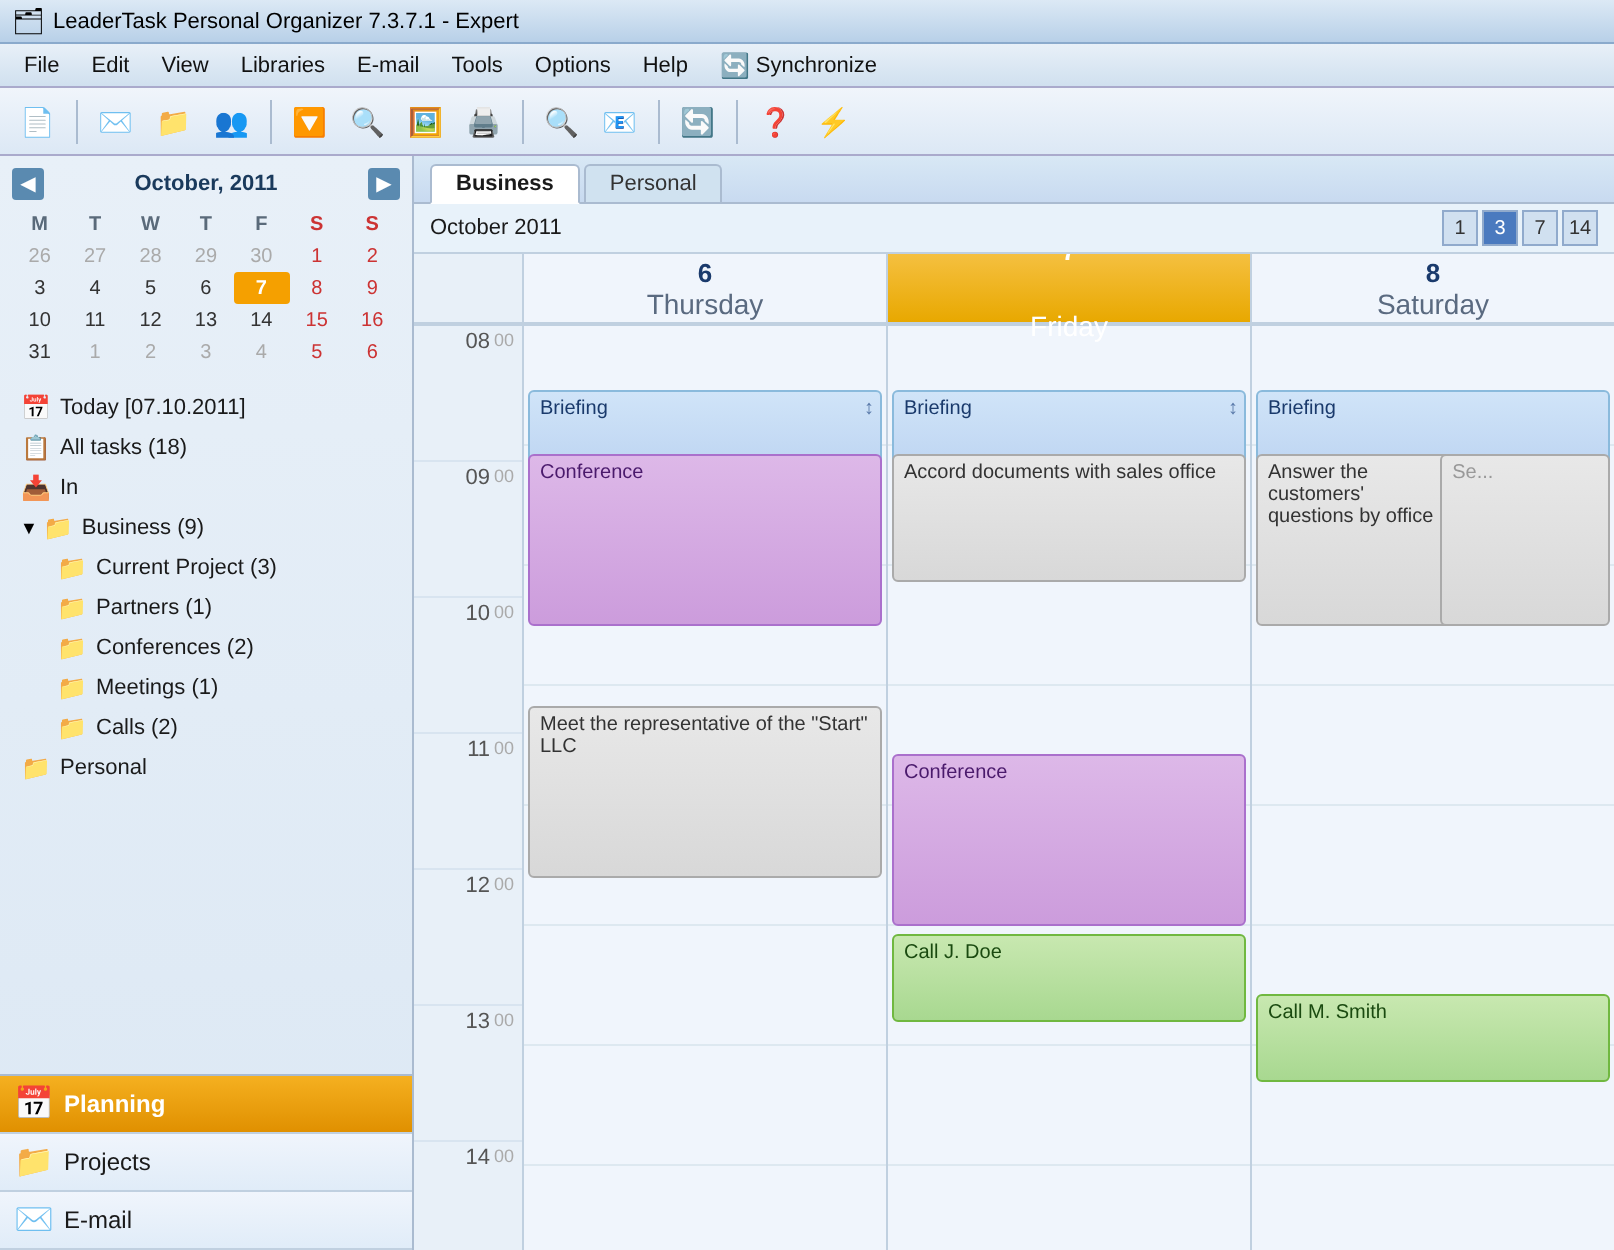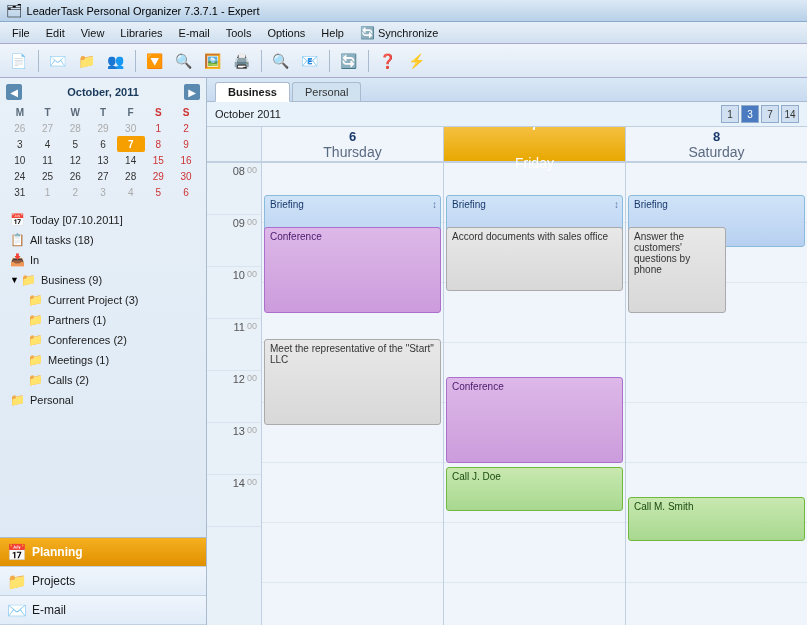--- a/index.html
+++ b/index.html
@@ -65,21 +65,21 @@
     #cal-month-label { font-size: 11px; color: #1a1a1a; }
     #cal-view-btns { display: flex; gap: 2px; }
     .view-btn { width: 18px; height: 18px; font-size: 10px; background: #d0e0f0; border: 1px solid #90aacc; cursor: pointer; display: flex; align-items: center; justify-content: center; color: #333; }
     .view-btn.active { background: #4a7abf; color: white; }
 
     
     #cal-body { flex: 1; display: flex; overflow: hidden; }
 
     
     #time-col { width: 55px; background: #e8f0f8; border-right: 1px solid #c0d0e0; overflow: hidden; }
-    .time-slot { height: 52px; display: flex; align-items: flex-start; justify-content: flex-end; padding: 2px 4px 0 0; font-size: 10px; color: #666; border-bottom: 1px solid #d8e4f0; position: relative; }
+    .time-slot { height: 68px; display: flex; align-items: flex-start; justify-content: flex-end; padding: 2px 4px 0 0; font-size: 10px; color: #666; border-bottom: 1px solid #d8e4f0; position: relative; }
     .time-slot::after { content: '00'; font-size: 9px; color: #aaa; }
 
     
     #day-cols { flex: 1; display: flex; overflow: hidden; }
     .day-col { flex: 1; border-right: 1px solid #c0d0e0; position: relative; overflow: hidden; }
     .day-col:last-child { border-right: none; }
     .day-header { height: 36px; display: flex; flex-direction: column; align-items: center; justify-content: center; border-bottom: 2px solid #c0d0e0; font-size: 11px; }
     .day-header.today-col { background: linear-gradient(to bottom, #f5c040, #e8a800); }
     .day-header.today-col .day-num { color: white; font-weight: bold; }
     .day-header.today-col .day-name { color: white; margin-top: 22px; }
@@ -186,29 +186,20 @@
           <tr>
             <td>10</td>
             <td>11</td>
             <td>12</td>
             <td>13</td>
             <td>14</td>
             <td class="weekend">15</td>
             <td class="weekend">16</td>
           </tr>
           <tr>
-            <td>24</td>
-            <td>25</td>
-            <td>26</td>
-            <td>27</td>
-            <td>28</td>
-            <td class="weekend">29</td>
-            <td class="weekend">30</td>
-          </tr>
-          <tr>
             <td>31</td>
             <td class="other-month">1</td>
             <td class="other-month">2</td>
             <td class="other-month">3</td>
             <td class="other-month">4</td>
             <td class="other-month weekend">5</td>
             <td class="other-month weekend">6</td>
           </tr>
         </tbody>
       </table>
@@ -337,21 +328,21 @@
             <div class="hour-row"></div>
             <div class="hour-row"></div>
 
             <div class="event event-blue" style="top:4px; height:52px;">
               <span class="event-title">Briefing</span>
               <span class="scroll-icon">↕</span>
             </div>
             <div class="event event-purple" style="top:64px; height:86px;">
               <span class="event-title">Conference</span>
             </div>
-            <div class="event event-gray" style="top:176px; height:86px;">
+            <div class="event event-gray" style="top:190px; height:86px;">
               <span class="event-title">Meet the representative of the "Start" LLC</span>
             </div>
           </div>
         </div>
 
         <div class="day-col">
           <div class="day-header today-col">
             <span class="day-num">7</span>
             <span class="day-name">Friday</span>
           </div>
@@ -391,21 +382,24 @@
             <div class="hour-row"></div>
             <div class="hour-row"></div>
             <div class="hour-row"></div>
             <div class="hour-row"></div>
             <div class="hour-row"></div>
 
             <div class="event event-blue" style="top:4px; height:52px;">
               <span class="event-title">Briefing</span>
             </div>
             <div class="event event-gray" style="top:64px; height:86px; right:45%;">
-              <span class="event-title">Answer the customers' questions by phone</span>
+              <span class="event-title">Answer the customers' questions by office</span>
+            </div>
+            <div class="event event-gray" style="top:64px; height:86px; left:52%;">
+              <span class="event-title" style="color:#999;">Se...</span>
             </div>
             <div class="event event-green" style="top:334px; height:44px;">
               <span class="event-title">Call M. Smith</span>
             </div>
           </div>
         </div>
 
       </div>
     </div>
   </div>

